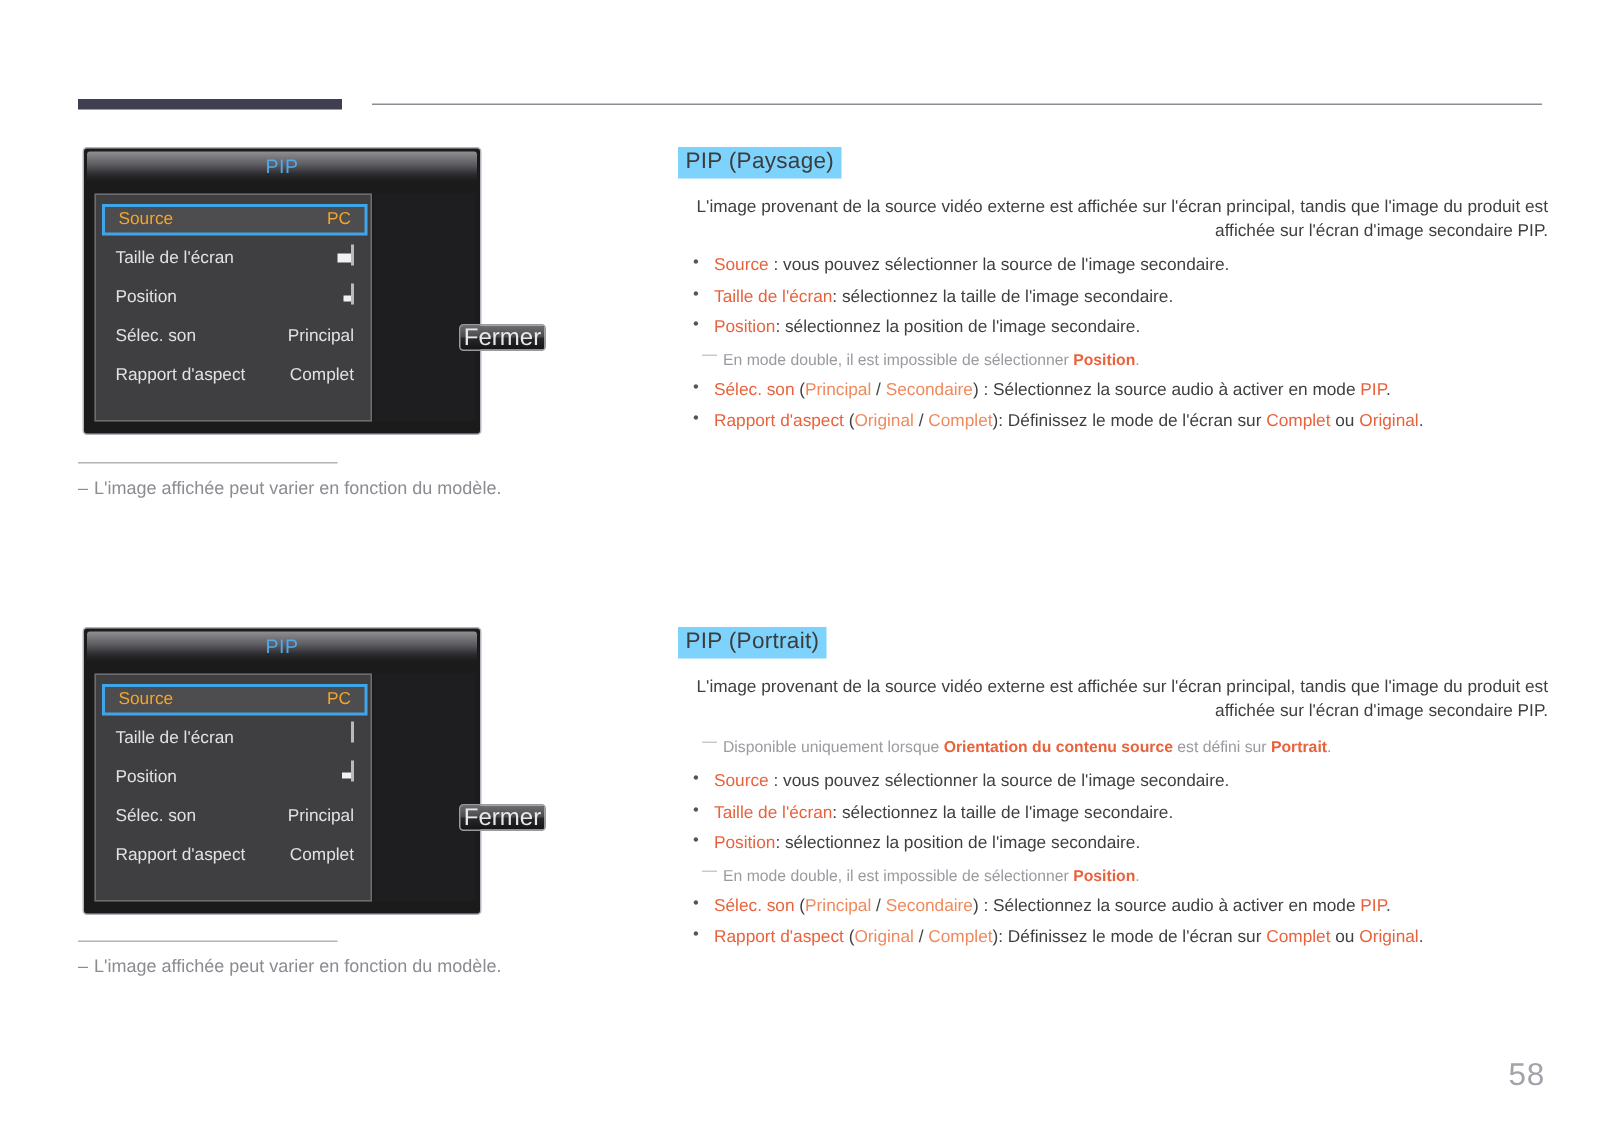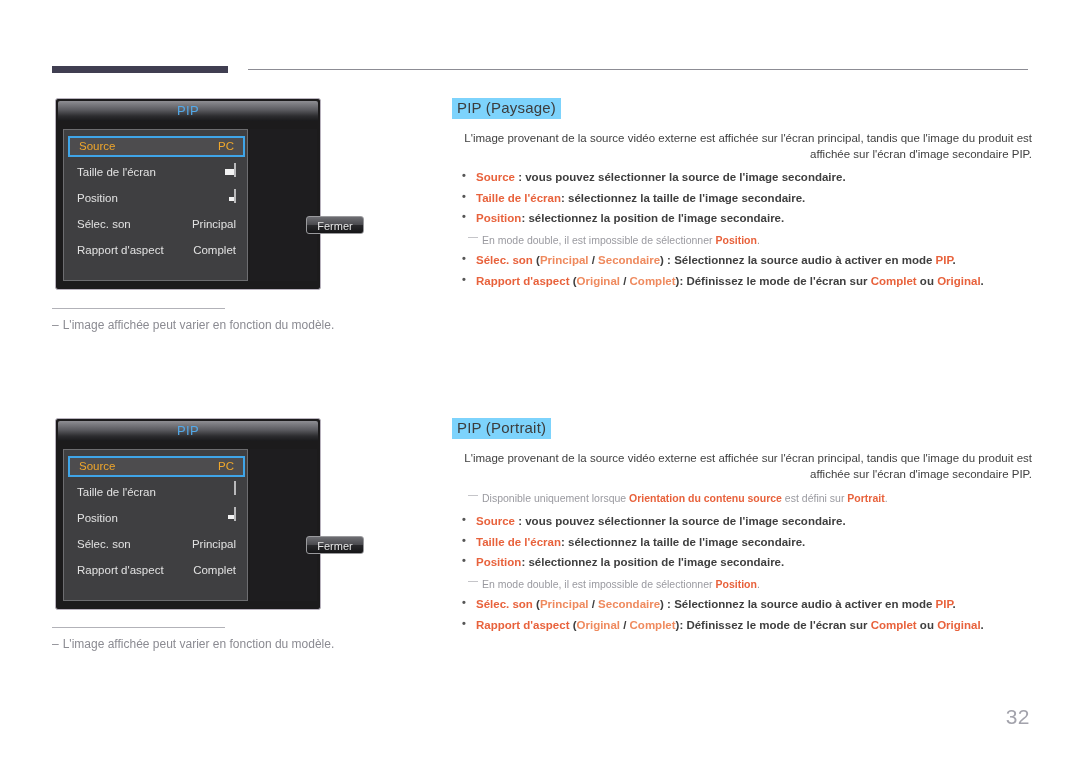--- a/index.html
+++ b/index.html
@@ -155,21 +155,21 @@
   .osd-close {
     position: absolute;
     left: 56px;
     top: 87px;
     width: 58px;
     height: 18px;
     border: 1px solid #9a9a9d;
     border-radius: 3px;
     background: linear-gradient(to bottom, #6d6d72 0%, #4a4a4e 48%, #28282b 52%, #151517 100%);
     color: #e8e8e8;
-    font-size: 11px;
+    font-size: 16px;
     text-align: center;
     line-height: 18px;
     box-sizing: border-box;
   }
 
   
   .footnote {
     position: absolute;
     left: 52px;
     width: 400px;
@@ -214,21 +214,20 @@
 
   .bullets { margin-top: 7px; }
 
   .bullet {
     position: relative;
     padding-left: 24px;
     font-size: 11.5px;
     line-height: 1.42;
     color: #3f3f3f;
     margin-top: 4px;
-    font-weight: bold;
   }
   .bullet::before {
     content: "\2022";
     position: absolute;
     left: 10px;
     top: -1px;
     color: #555;
     font-size: 11px;
   }
 
@@ -428,13 +427,13 @@
       <span class="k">Sélec. son</span><span> (</span><span class="k2">Principal</span><span> / </span><span class="k2">Secondaire</span><span>) : Sélectionnez la source audio à activer en mode </span><span class="k">PIP</span><span>.</span>
     </div>
 
     <div class="bullet">
       <span class="k">Rapport d'aspect</span><span> (</span><span class="k2">Original</span><span> / </span><span class="k2">Complet</span><span>): Définissez le mode de l'écran sur </span><span class="k">Complet</span><span> ou </span><span class="k">Original</span><span>.</span>
     </div>
 
   </div>
 </div>
 
-<div class="page-num">32</div>
+<div class="page-num">58</div>
 
 </body></html>

